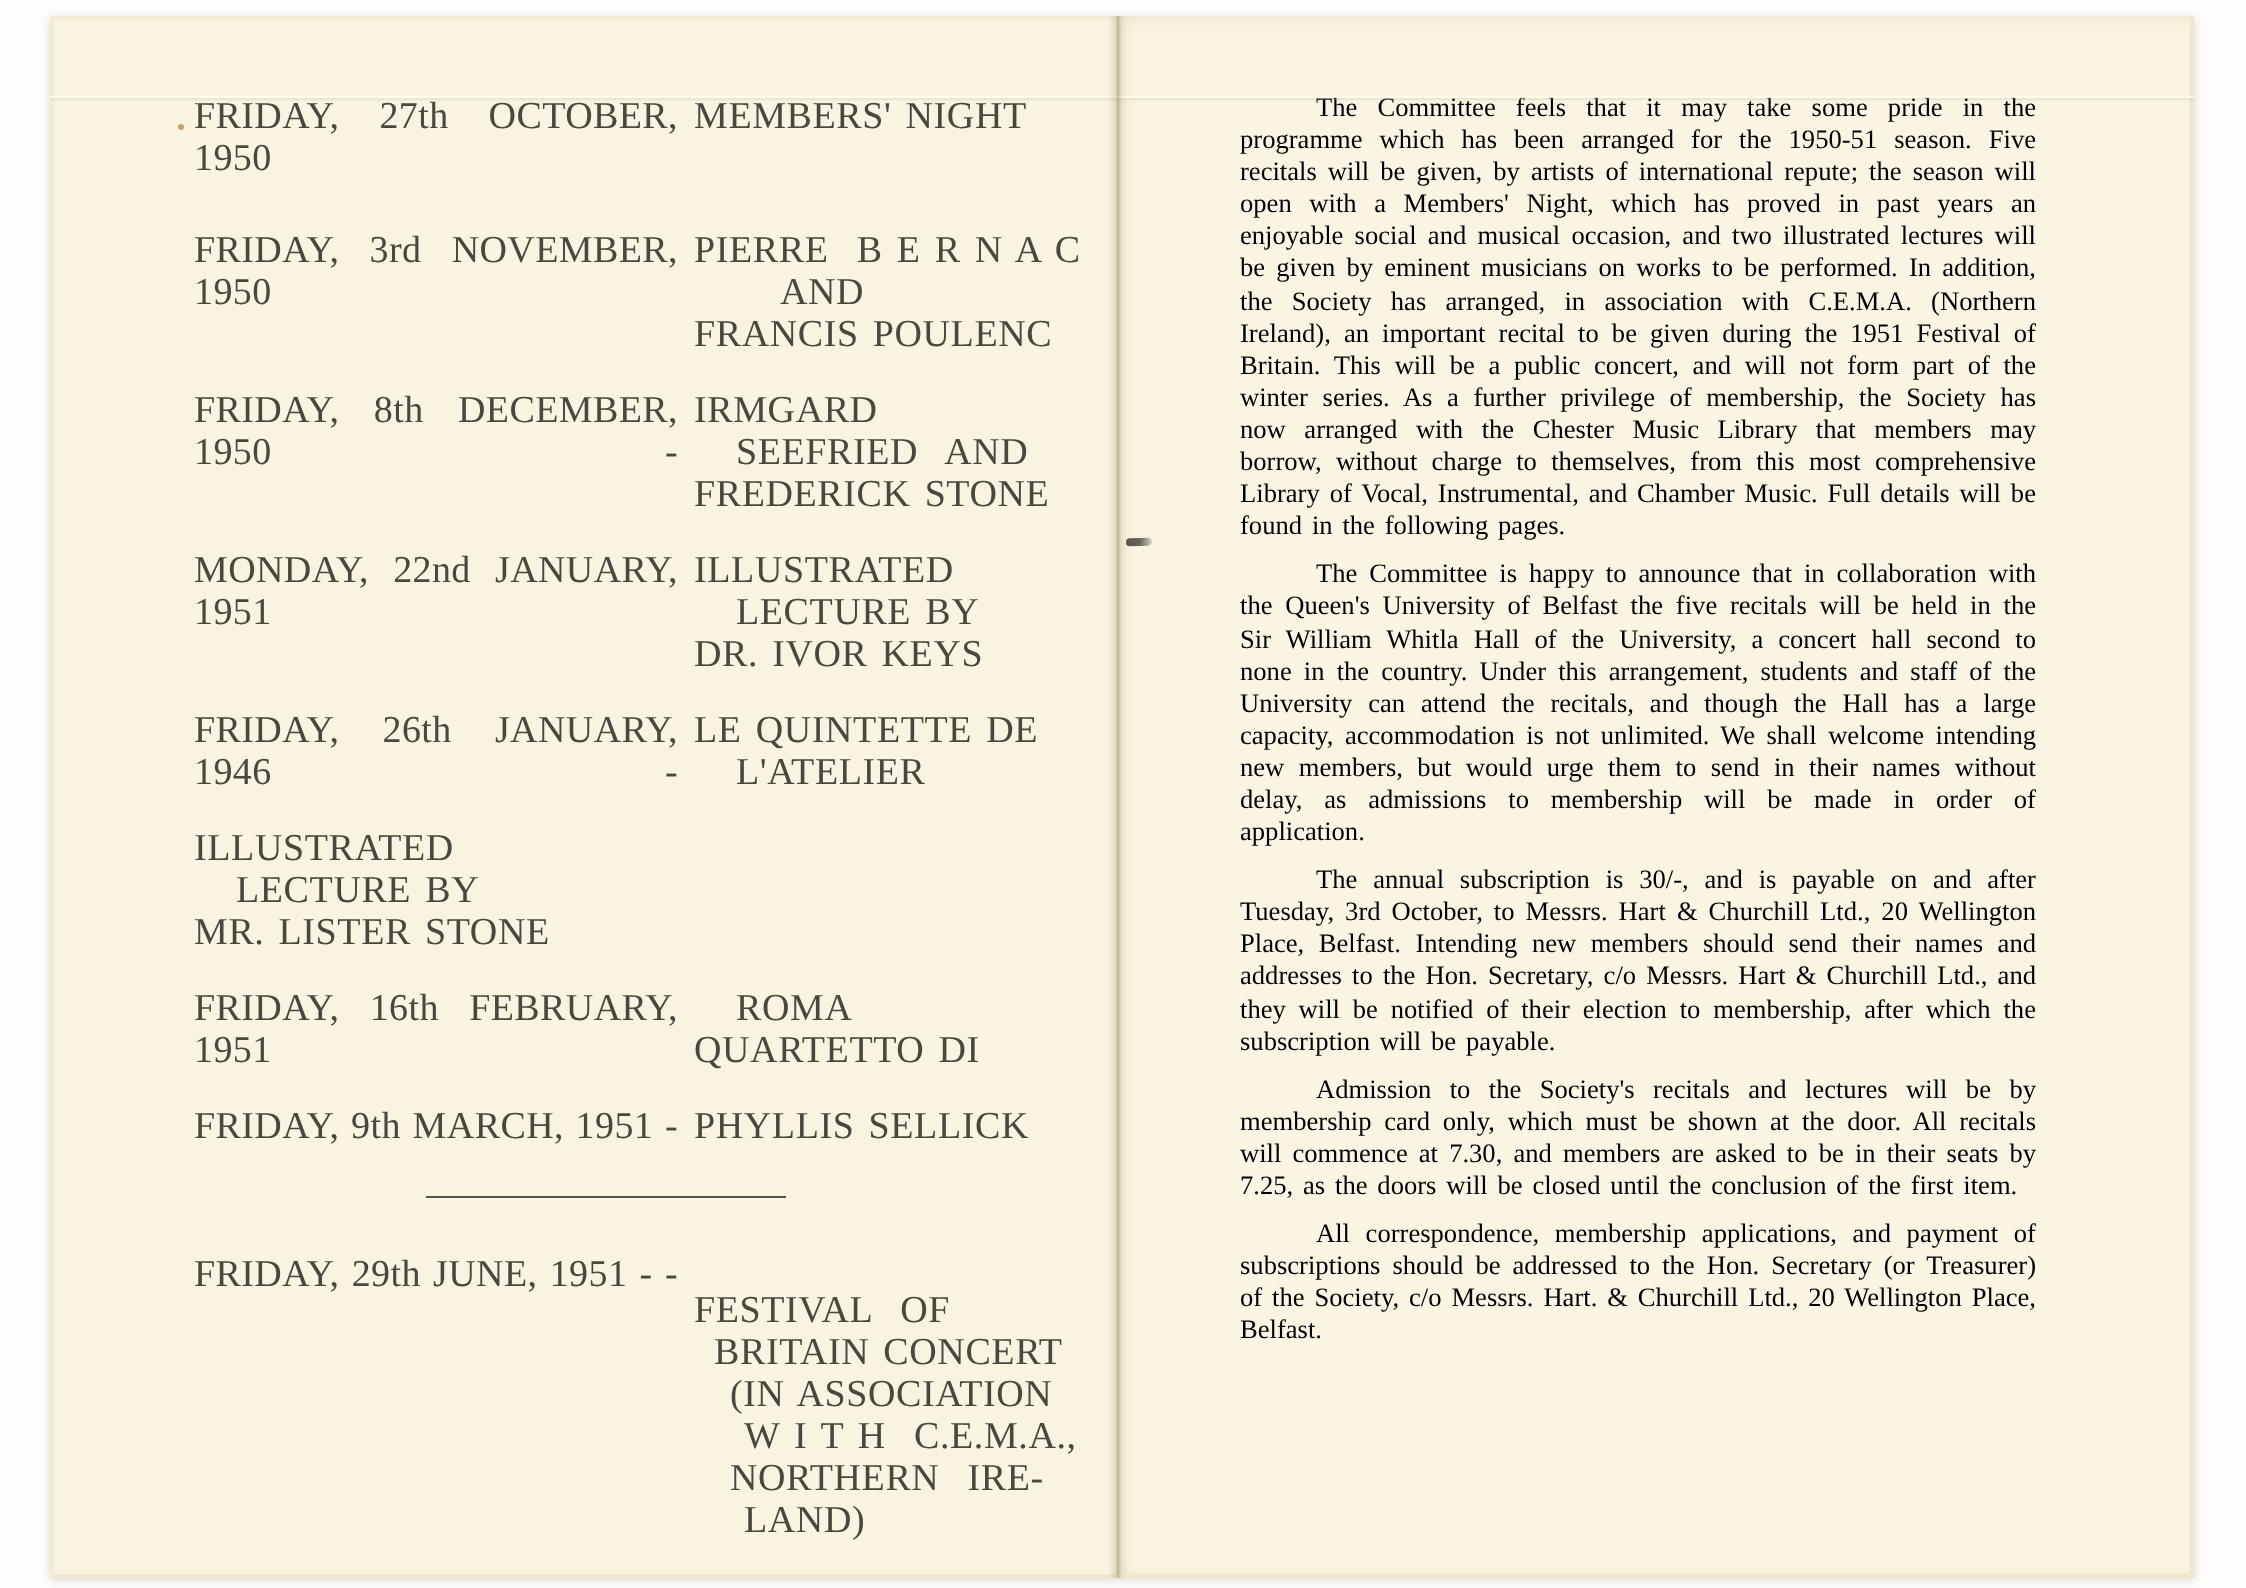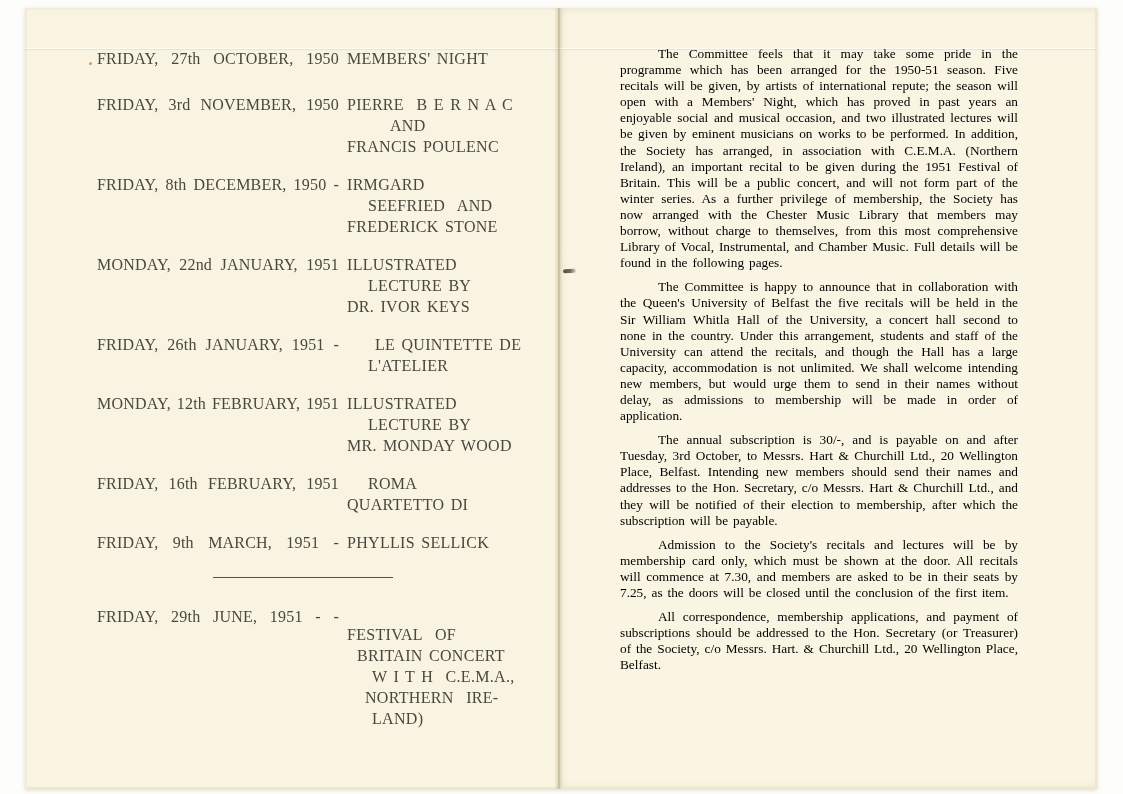--- a/index.html
+++ b/index.html
@@ -32,21 +32,21 @@
   }
   .crease{
     position:absolute;left:0;top:40px;width:100%;height:1px;
     background:rgba(255,253,242,.8);
     box-shadow:0 1px 1px rgba(185,172,125,.25);
     z-index:2;
   }
   
   .schedule{
     position:absolute;left:72px;top:40px;width:440px;
-    color:#4a473f;font-size:16px;line-height:21px;
+    color:#4a473f;font-size:19px;line-height:21px;
   }
   .sched-row{display:flex;margin-bottom:17px;}
   .sched-row:first-child{margin-bottom:25px;}
   .date-cell{
     width:242px;flex:0 0 242px;margin-right:8px;
     text-align:justify;text-align-last:justify;
     letter-spacing:.2px;white-space:normal;
   }
   .event-cell{width:180px;flex:0 0 180px;word-spacing:2px;}
   .event-line{white-space:pre;letter-spacing:.3px;}
@@ -102,32 +102,31 @@
           </div>
           <div class="sched-row">
             <div class="date-cell">MONDAY, 22nd JANUARY, 1951</div>
             <div class="event-cell">
               <div class="event-line" style="padding-left: 0px;">ILLUSTRATED</div>
               <div class="event-line" style="padding-left: 21px;">LECTURE BY</div>
               <div class="event-line" style="padding-left: 0px;">DR. IVOR KEYS</div>
             </div>
           </div>
           <div class="sched-row">
-            <div class="date-cell">FRIDAY, 26th JANUARY, 1951 -</div>
+            <div class="date-cell">FRIDAY, 26th JANUARY, 1946 -</div>
             <div class="event-cell">
-              <div class="event-line" style="padding-left: 0px; margin-left: 28px;">LE QUINTETTE DE</div>
+              <div class="event-line" style="padding-left: 0px;">LE QUINTETTE DE</div>
               <div class="event-line" style="padding-left: 21px;">L'ATELIER</div>
             </div>
           </div>
           <div class="sched-row">
-            <div class="date-cell">MONDAY, 12th FEBRUARY, 1951</div>
             <div class="event-cell">
               <div class="event-line" style="padding-left: 0px;">ILLUSTRATED</div>
               <div class="event-line" style="padding-left: 21px;">LECTURE BY</div>
-              <div class="event-line" style="padding-left: 0px;">MR. MONDAY WOOD</div>
+              <div class="event-line" style="padding-left: 0px;">MR. LISTER STONE</div>
             </div>
           </div>
           <div class="sched-row">
             <div class="date-cell">FRIDAY, 16th FEBRUARY, 1951</div>
             <div class="event-cell">
               <div class="event-line" style="padding-left: 21px;">ROMA</div>
               <div class="event-line" style="padding-left: 0px;">QUARTETTO DI</div>
             </div>
           </div>
           <div class="sched-row">
@@ -135,20 +134,21 @@
             <div class="event-cell">
               <div class="event-line" style="padding-left: 0px;">PHYLLIS SELLICK</div>
             </div>
           </div>
           <div class="divider"></div>
           <div class="sched-row">
             <div class="date-cell">FRIDAY, 29th JUNE, 1951 - -</div>
             <div class="event-cell">
               <div class="event-line" style="padding-left: 0px; margin-top: 18px;">FESTIVAL  OF</div>
               <div class="event-line" style="padding-left: 10px;">BRITAIN CONCERT</div>
+              <div class="event-line" style="padding-left: 18px;">(IN ASSOCIATION</div>
               <div class="event-line" style="padding-left: 25px;">W I T H  C.E.M.A.,</div>
               <div class="event-line" style="padding-left: 18px;">NORTHERN  IRE-</div>
               <div class="event-line" style="padding-left: 25px;">LAND)</div>
             </div>
           </div>
         </div>
     </div>
 
     <div class="fold"></div>
     <div class="crease"></div>

